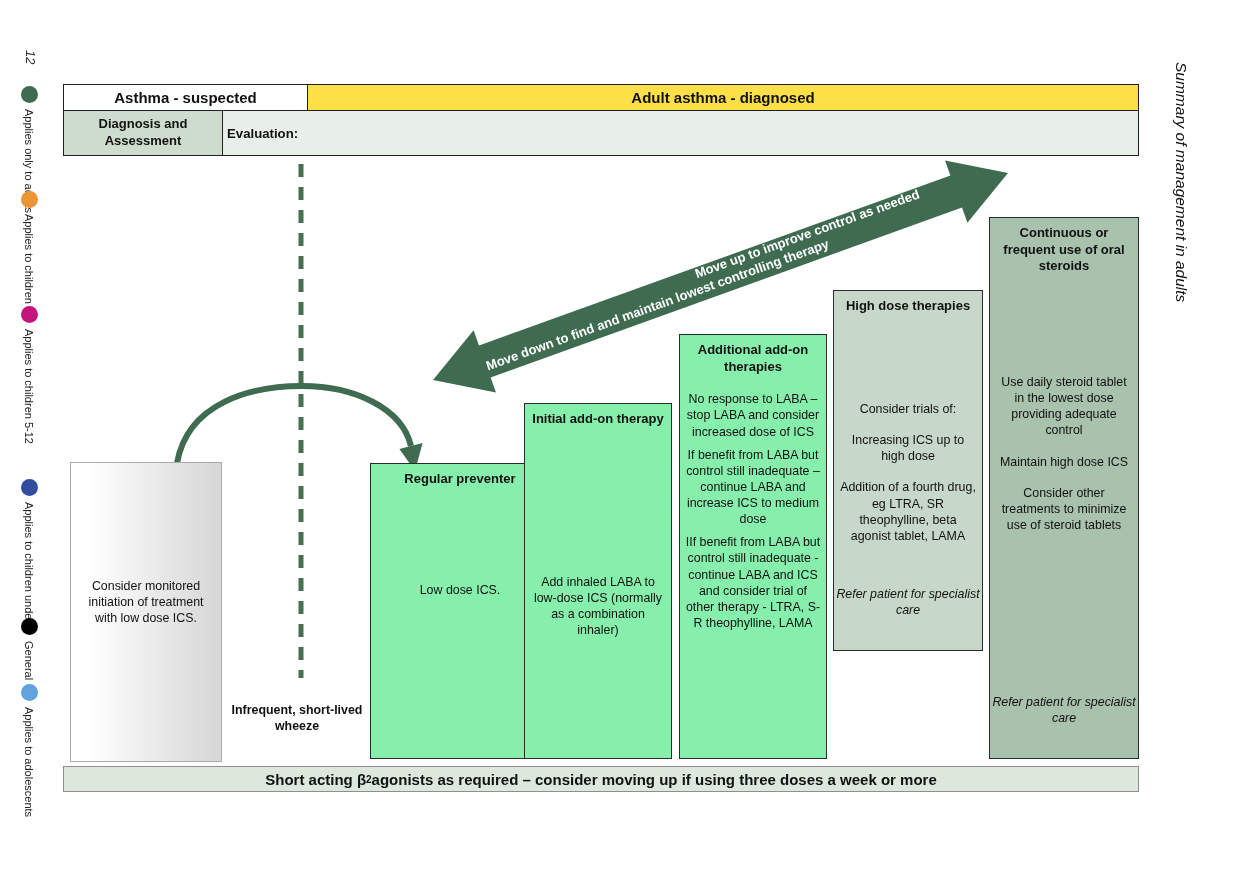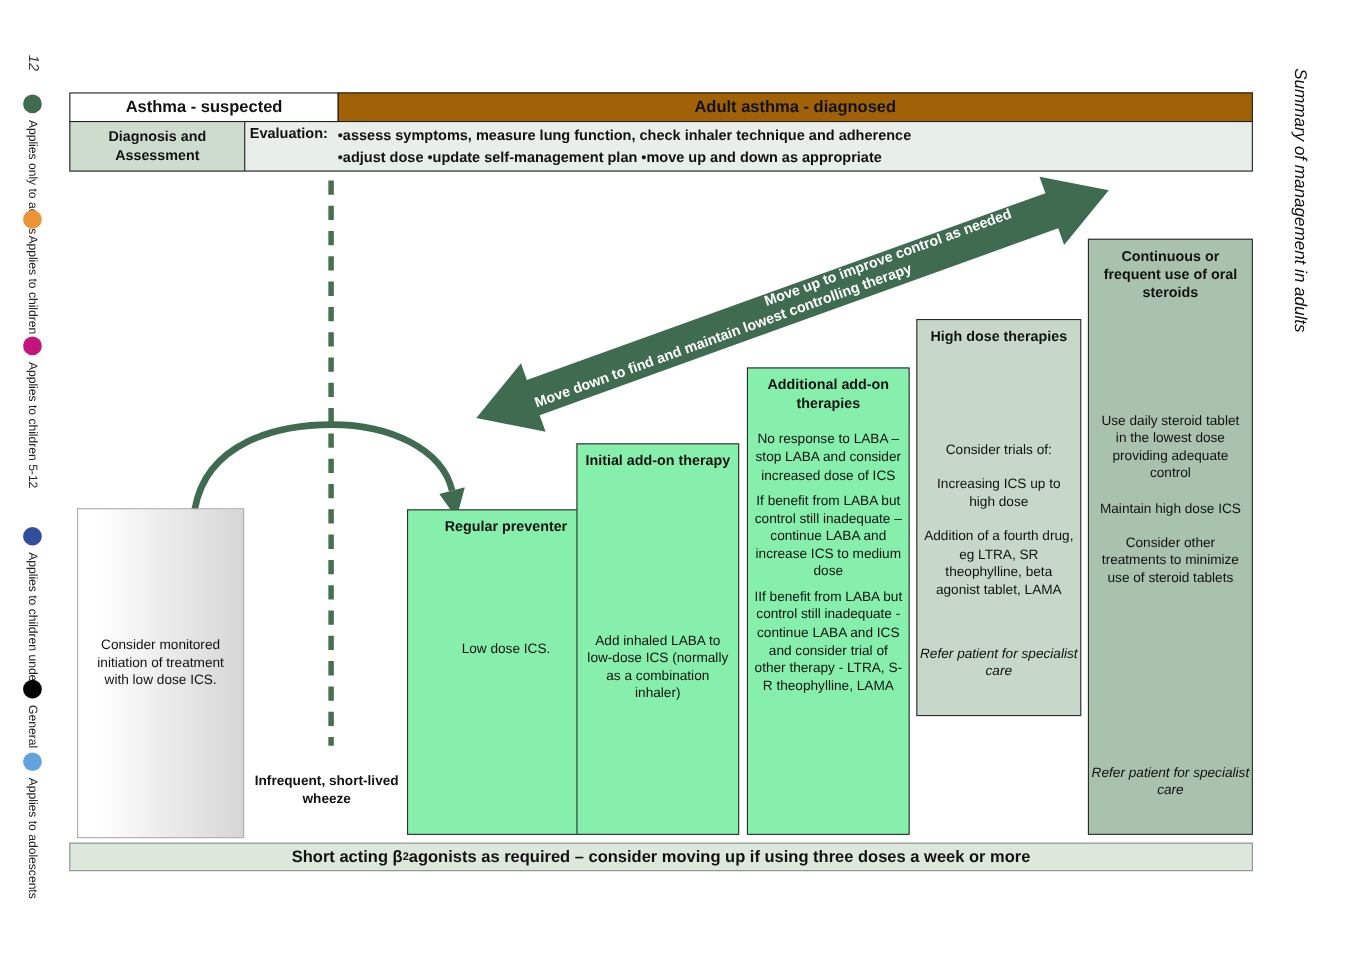--- a/index.html
+++ b/index.html
@@ -24,21 +24,21 @@
     transform:rotate(90deg); transform-origin:0 0;
   }
   .side-title { position:absolute; left:62px; top:6px; font-style:italic; font-size:15.5px; color:#111; }
 
   
   .hdr {
     position:absolute; box-sizing:border-box; border:1px solid #1f1f1f;
     display:flex; align-items:center; justify-content:center; font-weight:bold;
   }
   #hdr-suspected { left:63px; top:84px; width:245px; height:27px; font-size:15px; background:#ffffff; }
-  #hdr-diagnosed { left:307px; top:84px; width:832px; height:27px; font-size:15px; background:#a16207; }
+  #hdr-diagnosed { left:307px; top:84px; width:832px; height:27px; font-size:15px; background:#fde047; }
   #hdr-diag { left:63px; top:110px; width:160px; height:46px; background:#cedcce; font-size:13px; text-align:center; line-height:1.3; padding:0 10px; }
   #hdr-eval { left:222px; top:110px; width:917px; height:46px; background:#e8efe8; font-size:13.2px; justify-content:flex-start; padding-left:4px; }
   .eval-wrap { display:flex; gap:9px; align-items:flex-start; font-weight:bold; }
   .eval-lines div { line-height:1.5; }
 
   
   #overlay { position:absolute; left:0; top:0; pointer-events:none; }
 
   
   #arrow-label {
@@ -128,24 +128,20 @@
 <div class="rail-right">
   <div class="side-title">Summary of management in adults</div>
 </div>
 
 <div class="hdr" id="hdr-suspected">Asthma - suspected</div>
 <div class="hdr" id="hdr-diagnosed">Adult asthma - diagnosed</div>
 <div class="hdr" id="hdr-diag">Diagnosis and Assessment</div>
 <div class="hdr" id="hdr-eval">
   <div class="eval-wrap">
     <span>Evaluation:</span>
-    <div class="eval-lines">
-      <div>•assess symptoms, measure lung function, check inhaler technique and adherence</div>
-      <div>•adjust dose •update self-management plan •move up and down as appropriate</div>
-    </div>
   </div>
 </div>
 
 <svg id="overlay" width="1240" height="874" viewBox="0 0 1240 874">
   <line x1="301" y1="164" x2="301" y2="678" stroke="#46704f" stroke-width="5" stroke-dasharray="13 10"></line>
   <path d="M 177 463 C 188 402 252 386 302 386 C 354 386 402 408 411 446" stroke="#3f6b51" stroke-width="6" fill="none"></path>
   <polygon points="422.6,443 399.4,449 415,471" fill="#3f6b51"></polygon>
   <polygon points="433,380 496,392.5 490.6,377.4 962,207.6 967.4,222.7 1008,173 945,160.6 950.4,175.6 479,345.4 473.6,330.3" fill="#3f6b51"></polygon>
 </svg>
 

